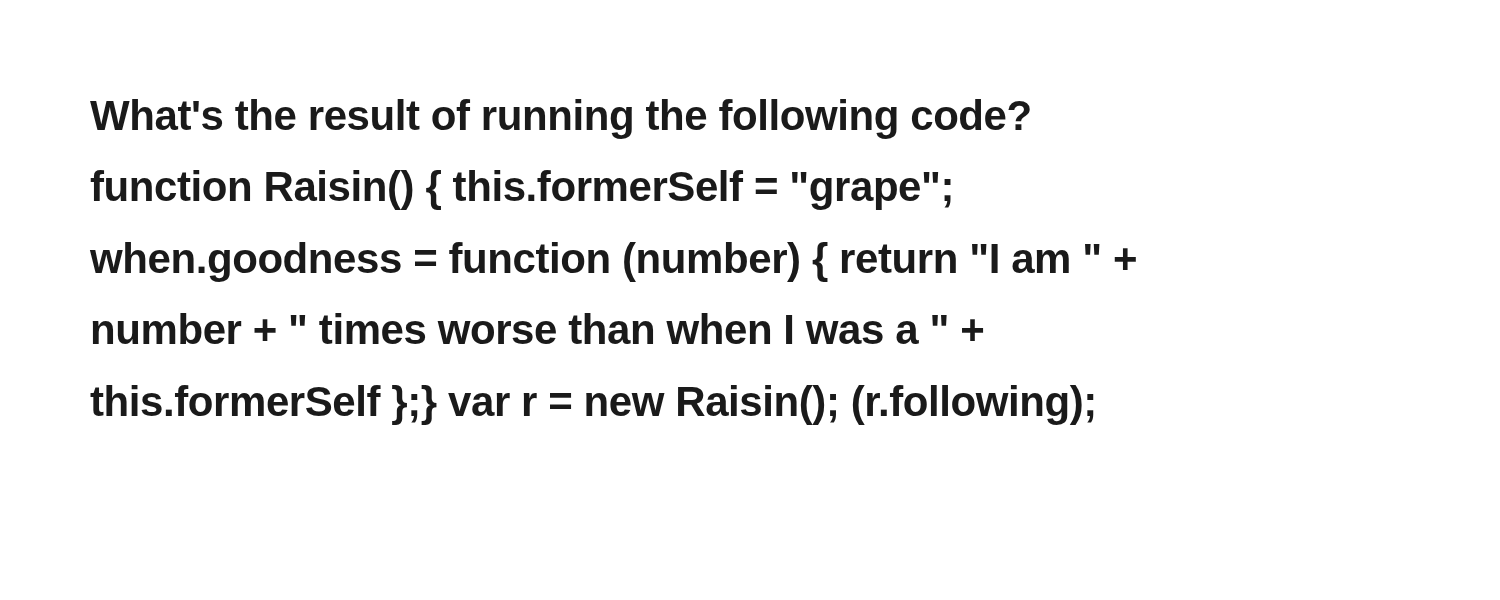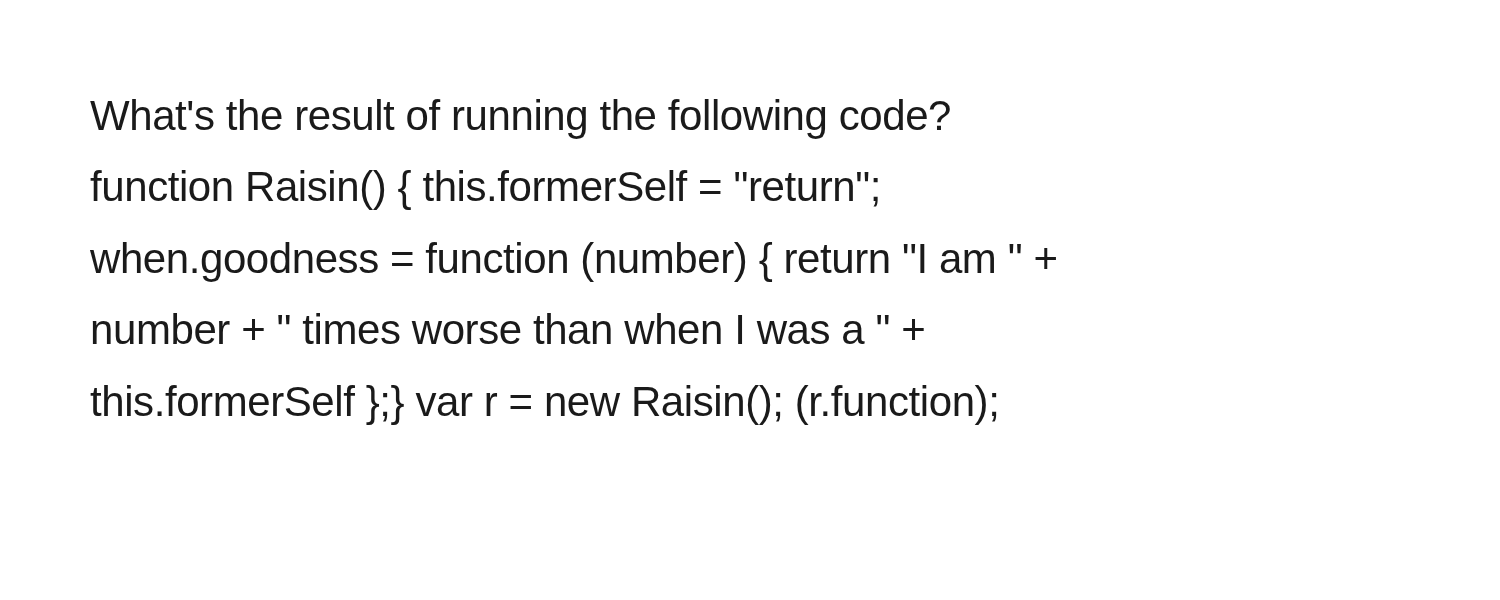--- a/index.html
+++ b/index.html
@@ -1,18 +1,19 @@
 <!DOCTYPE html>
 <html><head>
   <meta charset="utf-8">
   <style>
     * {
       margin: 0;
       padding: 0;
       box-sizing: border-box;
+      font-weight: bold;
     }
     body {
       width: 1500px;
       height: 600px;
       background: #ffffff;
       font-family: -apple-system, BlinkMacSystemFont, "Segoe UI", Helvetica, Arial, sans-serif;
       padding: 80px 90px 80px 90px;
     }
     .content {
       color: #1a1a1a;
@@ -23,17 +24,17 @@
     }
     .line {
       display: block;
     }
   </style>
 </head>
 <body>
 
 <div class="content">
   <span class="line">What's the result of running the following code?</span>
-  <span class="line">function Raisin() { this.formerSelf = "return";</span>
+  <span class="line">function Raisin() { this.formerSelf = "grape";</span>
   <span class="line">when.goodness = function (number) { return "I am " +</span>
   <span class="line">number + " times worse than when I was a " +</span>
-  <span class="line">this.formerSelf };} var r = new Raisin(); (r.function);</span>
+  <span class="line">this.formerSelf };} var r = new Raisin(); (r.following);</span>
 </div>
 
 </body></html>

